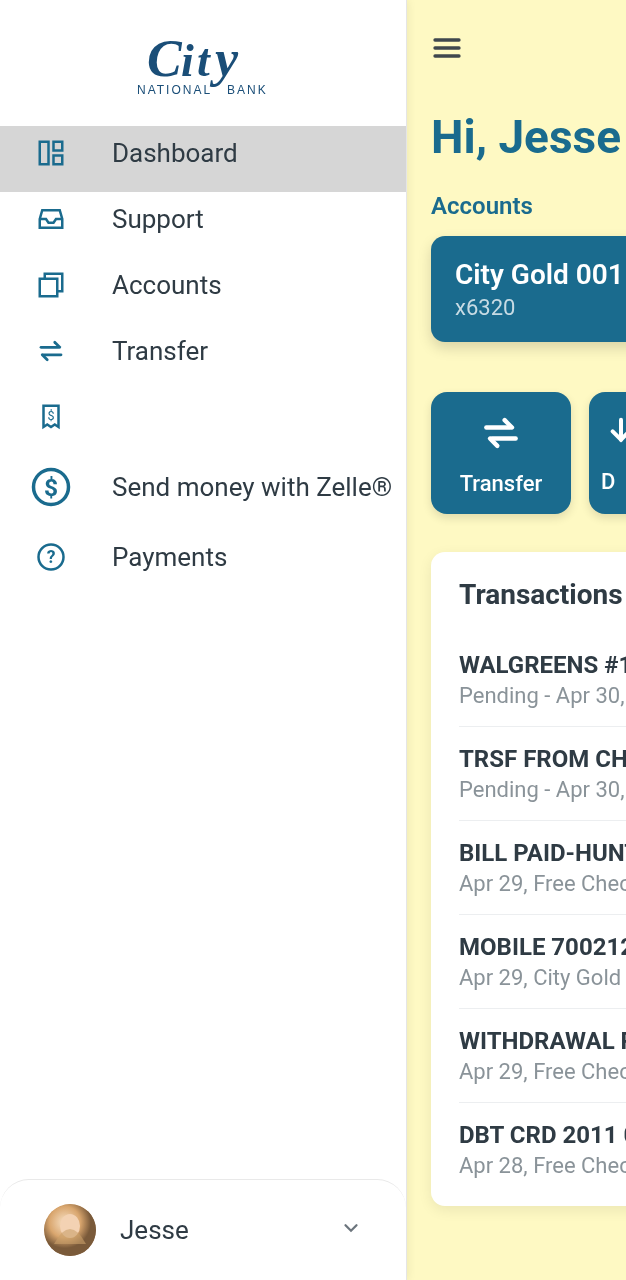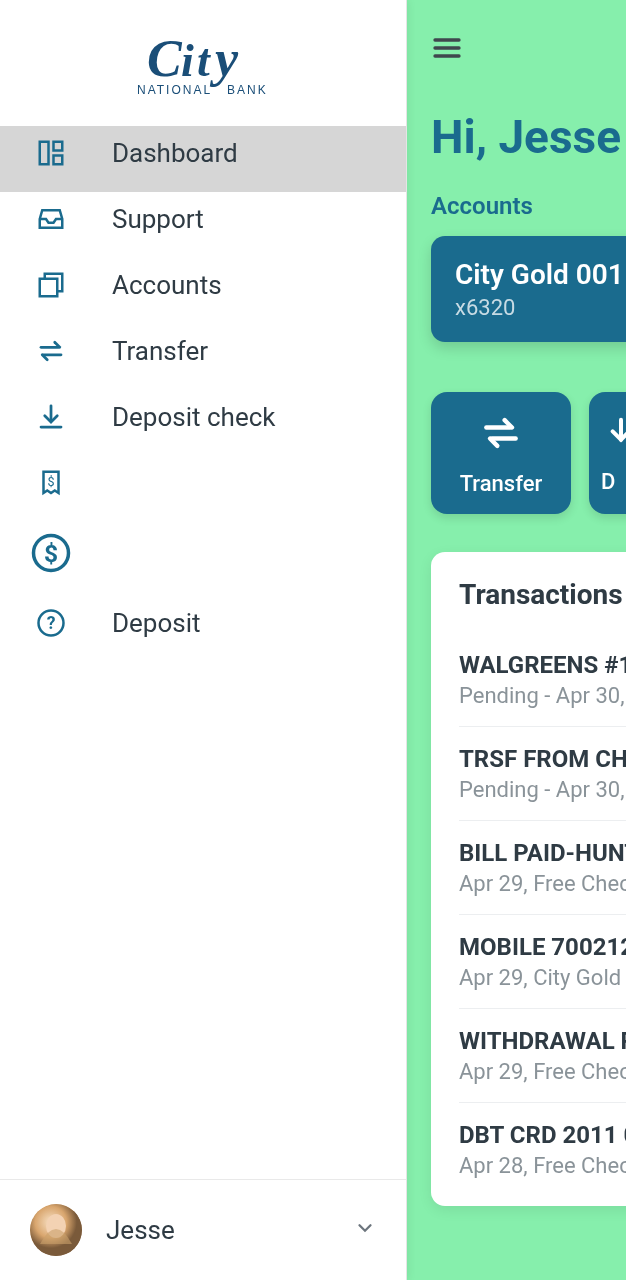--- a/index.html
+++ b/index.html
@@ -10,28 +10,28 @@
   .sidebar { width: 407px; height: 100%; background: #fff; border-right: 1px solid #e5e5e5; display: flex; flex-direction: column; position: relative; z-index: 10; box-shadow: 2px 0 8px rgba(0,0,0,0.06);}
   .logo-wrap { padding: 28px 0 14px 0; display: flex; justify-content: center; }
   .logo { width: 180px; height: 72px; }
   .nav { flex: 1; padding-top: 12px; }
   .nav-item { display: flex; align-items: center; gap: 44px; padding: 10px 0 22px 34px; font-size: 26px; color: #2f3b44; cursor: pointer; }
   .nav-item.active { background: #d6d6d6; }
   .nav-icon { width: 34px; height: 34px; display: flex; align-items: center; justify-content: center; color: #1a6b8e; flex: 0 0 34px; }
   .nav-item.zelle .nav-icon { width: 42px; height: 42px; flex: 0 0 42px; margin-left: -4px; margin-right: -4px;}
   .nav-label { color: #2f3b44; font-weight: 400; }
   
-  .user-row { border-top: 1px solid #e9e9e9; padding: 24px 30px; display: flex; align-items: center; gap: 24px; cursor: pointer; }
+  .user-row { border-top: 1px solid #e9e9e9; padding: 24px 44px; display: flex; align-items: center; gap: 24px; cursor: pointer; border-radius: 29px; }
   .avatar { width: 52px; height: 52px; border-radius: 50%; background: radial-gradient(circle at 35% 30%, #f5d9b8 0 30%, #cfa77a 31% 55%, #8f6b4a 56% 100%); overflow: hidden; display:flex; align-items:center; justify-content:center;}
   .avatar svg { width: 52px; height: 52px; }
   .user-name { font-size: 26px; color: #2f3b44; flex: 1; }
   .chevron { color: #6c757d; }
   
   
-  .main { flex: 1; background: #86efac; position: relative; overflow: hidden; }
+  .main { flex: 1; background: #fef9c3; position: relative; overflow: hidden; }
   .main-inner { width: 400px; padding-left: 24px; padding-top: 32px; }
   .hamburger { color: #3f474d; cursor: pointer; margin-bottom: 42px; }
   .greeting { font-size: 46px; font-weight: 700; color: #1a6b8e; margin-bottom: 28px; white-space: nowrap;}
   .section-label { font-size: 24px; font-weight: 600; color: #1a6b8e; margin-bottom: 16px; }
   
   .account-card { background: #1a6b8e; border-radius: 14px; padding: 22px 24px; margin-bottom: 50px; width: 320px; box-shadow: 0 6px 14px rgba(0,0,0,0.15);}
   .account-name { color: #fff; font-size: 28px; font-weight: 600; }
   .account-num { color: #c7dbe4; font-size: 22px; margin-top: 4px; }
   
   .action-row { display: flex; gap: 18px; margin-bottom: 38px;}
@@ -101,52 +101,43 @@
               <path d="M14 5l4 4-4 4" opacity="0"></path>
               <path d="M15 5l4 4"></path>
               <path d="M20 15H6"></path>
               <path d="M9 19l-4-4"></path>
           </svg>
         </span>
         <span class="nav-label">Transfer</span>
       </div>
       <div class="nav-item">
         <span class="nav-icon">
-          <svg width="30" height="30" viewBox="0 0 24 24" fill="none" stroke="#1a6b8e" stroke-width="2.2" stroke-linecap="round">
-            <path d="M12 3v12"></path>
-              <path d="M7 11l5 5 5-5"></path>
-              <path d="M4 20h16"></path>
-          </svg>
-        </span>
-        <span class="nav-label">Deposit check</span>
-      </div>
-      <div class="nav-item">
-        <span class="nav-icon">
           <svg width="30" height="30" viewBox="0 0 24 24" fill="none" stroke="#1a6b8e" stroke-width="2">
             <path d="M6 3h12v17l-3-2-3 2-3-2-3 2z"></path>
               <text x="12" y="14" font-size="10" text-anchor="middle" fill="#1a6b8e" stroke="none">$</text>
           </svg>
         </span>
       </div>
       <div class="nav-item zelle">
         <span class="nav-icon">
           <svg width="42" height="42" viewBox="0 0 24 24" fill="none" stroke="#1a6b8e" stroke-width="2">
             <circle cx="12" cy="12" r="10"></circle>
               <text x="12" y="17" font-size="14" text-anchor="middle" fill="#1a6b8e" stroke="none" font-weight="700">$</text>
           </svg>
         </span>
+        <span class="nav-label">Send money with Zelle®</span>
       </div>
       <div class="nav-item">
         <span class="nav-icon">
           <svg width="30" height="30" viewBox="0 0 24 24" fill="none" stroke="#1a6b8e" stroke-width="2">
             <circle cx="12" cy="12" r="10"></circle>
               <text x="12" y="17" font-size="14" text-anchor="middle" fill="#1a6b8e" stroke="none" font-weight="700">?</text>
           </svg>
         </span>
-        <span class="nav-label">Deposit</span>
+        <span class="nav-label">Payments</span>
       </div>
     </nav>
 
     <div class="user-row">
       <span class="avatar">
         <svg viewBox="0 0 52 52">
           <defs>
             <radialGradient id="g1" cx="40%" cy="35%">
               <stop offset="0%" stop-color="#f7e0c4"></stop>
                 <stop offset="60%" stop-color="#d9a66e"></stop>

